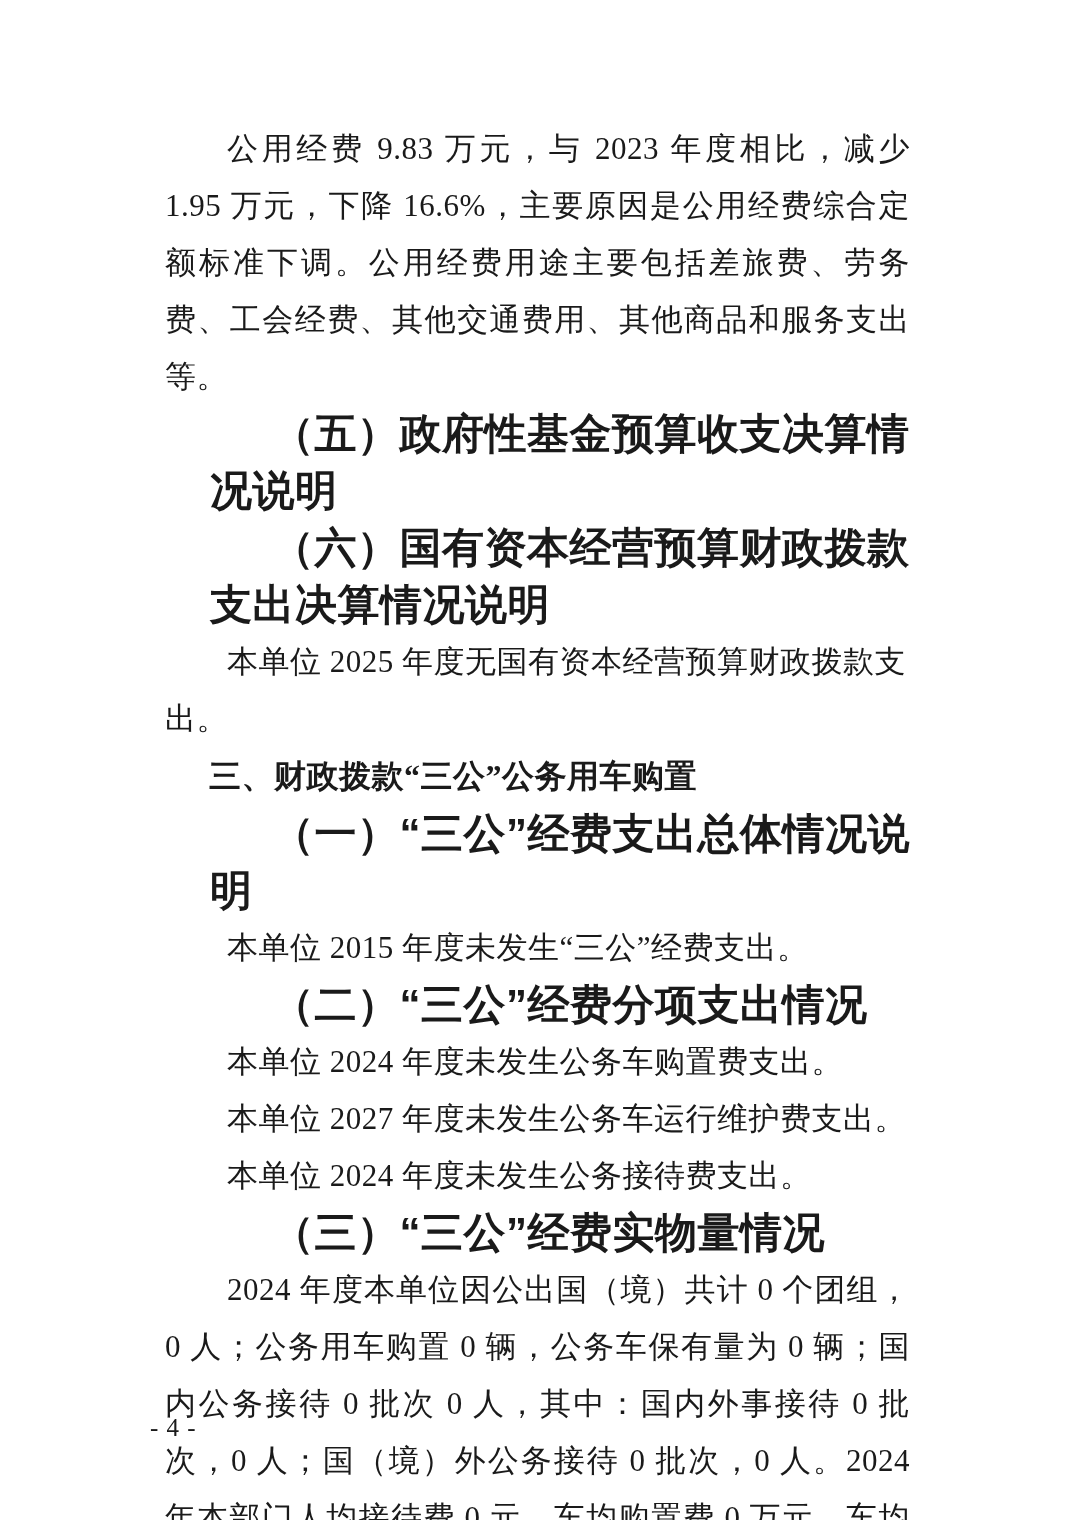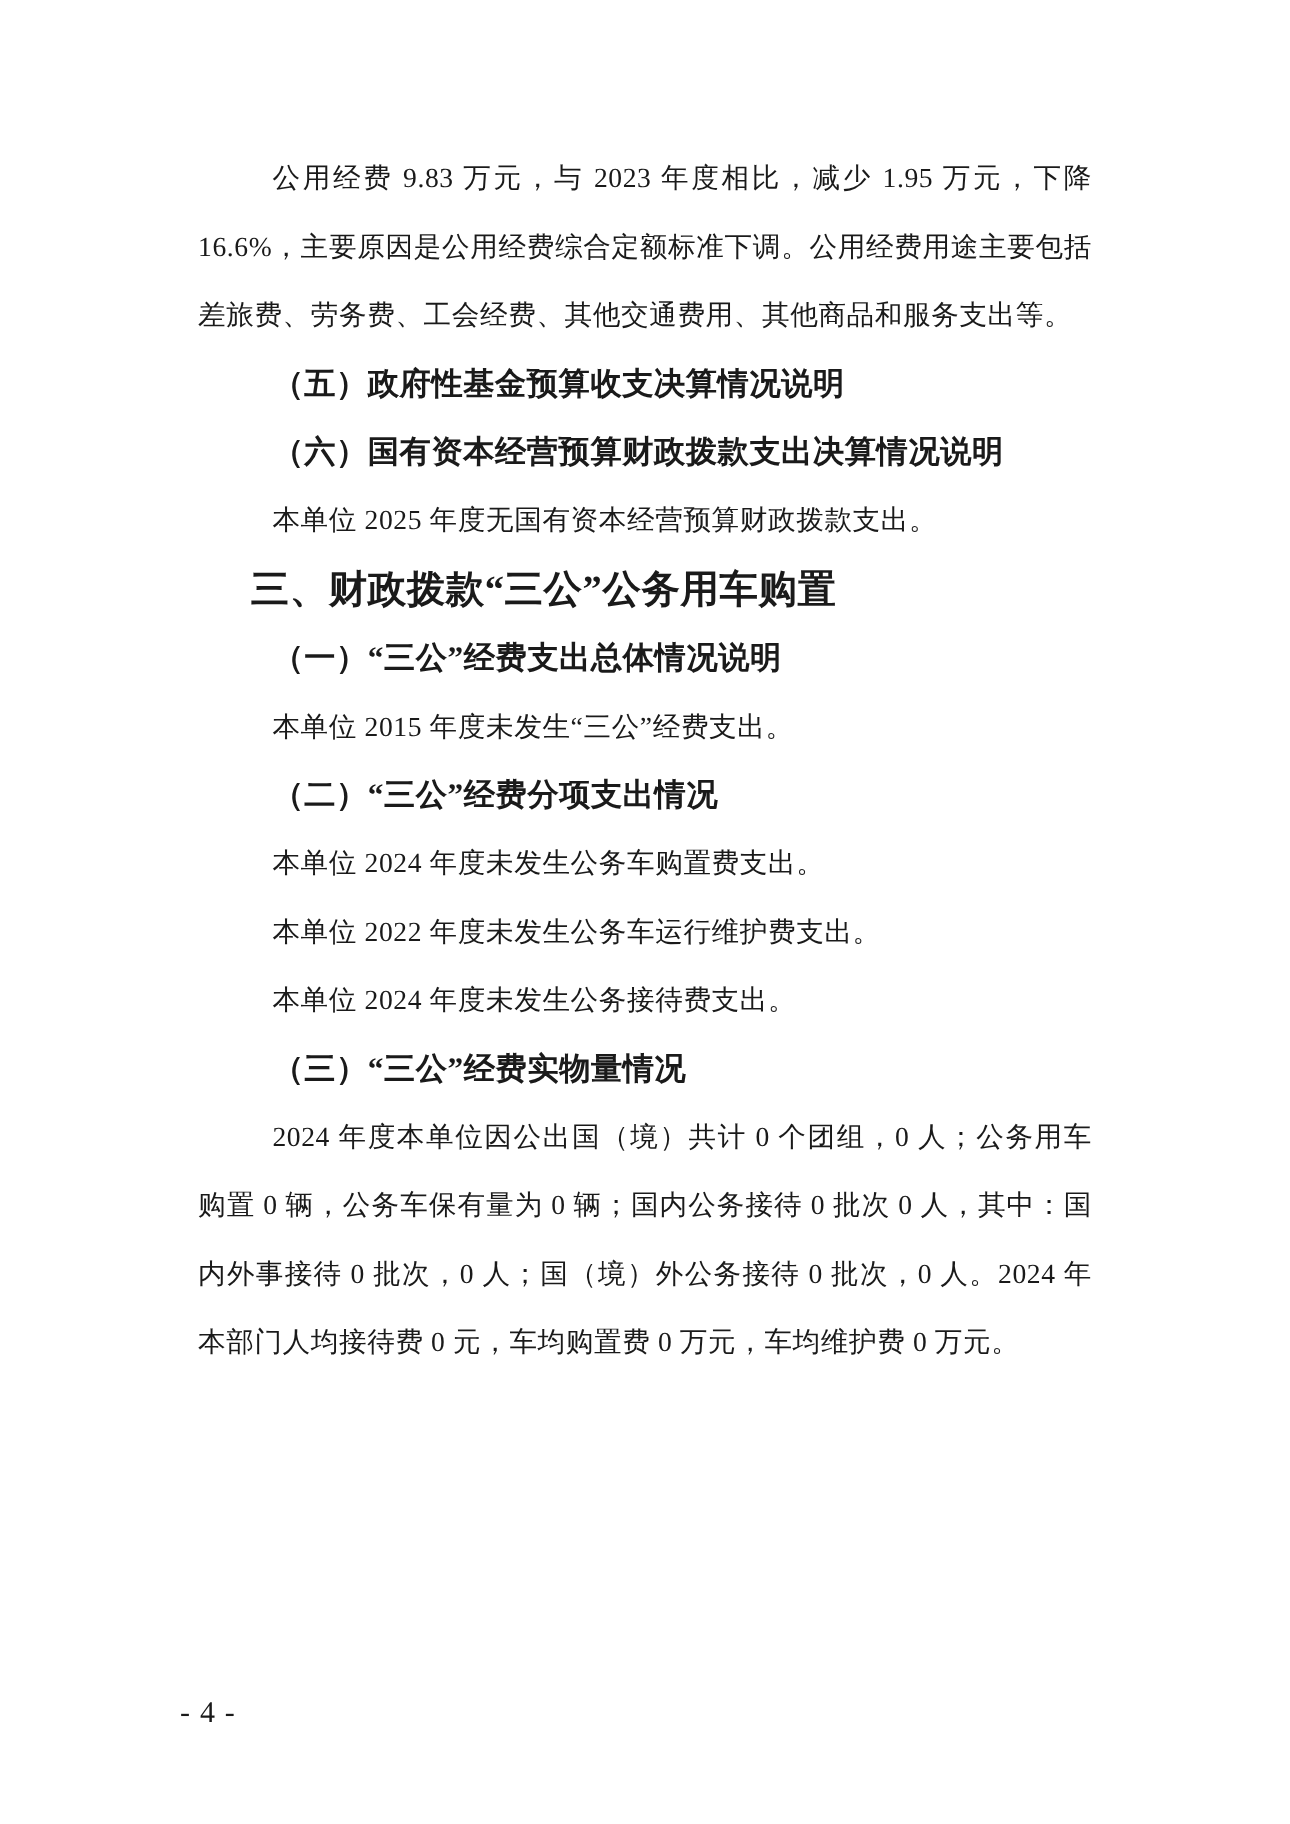--- a/index.html
+++ b/index.html
@@ -24,38 +24,39 @@
     padding: 120px 165px 0 165px;
   }
   .doc-body {
     width: 745px;
   }
   p {
     margin: 0;
     padding: 0;
   }
   .para {
-    font-size: 23px;
+    font-size: 31px;
     line-height: 57px;
     text-align: justify;
     text-justify: inter-ideograph;
     text-indent: 62px;
     letter-spacing: 0.5px;
     font-family: "Liberation Serif", "DejaVu Serif", serif;
   }
   .para-nonjust {
     text-align: left;
   }
   .heading {
-    font-size: 26px;
+    font-size: 42px;
     line-height: 57px;
     font-weight: bold;
     text-indent: 62px;
     letter-spacing: 0.5px;
-    font-family: Liberation Serif, serif;
+    font-family: Liberation Sans, sans-serif;
+    margin-left: 45px;
   }
   .heading-major {
     font-size: 32px;
     line-height: 58px;
     font-weight: bold;
     text-indent: 44px;
     letter-spacing: 0.5px;
   }
   .footer {
     position: absolute;
@@ -90,21 +91,21 @@
 
     <p class="heading">（一）“三公”经费支出总体情况说明</p>
 
     <p class="para para-nonjust">本单位 2015 年度未发生“三公”经费支出。</p>
 
     <p class="heading">（二）“三公”经费分项支出情况</p>
 
 
     <p class="para para-nonjust">本单位 2024 年度未发生公务车购置费支出。</p>
 
-    <p class="para para-nonjust">本单位 2022 年度未发生公务车运行维护费支出。</p>
+    <p class="para para-nonjust">本单位 2027 年度未发生公务车运行维护费支出。</p>
 
     <p class="para para-nonjust">本单位 2024 年度未发生公务接待费支出。</p>
 
     <p class="heading">（三）“三公”经费实物量情况</p>
 
     <p class="para">2024 年度本单位因公出国（境）共计 0 个团组，0 人；公务用车购置 0 辆，公务车保有量为 0 辆；国内公务接待 0 批次 0 人，其中：国内外事接待 0 批次，0 人；国（境）外公务接待 0 批次，0 人。2024 年本部门人均接待费 0 元，车均购置费 0 万元，车均维护费 0 万元。</p>
 
   </div>
 
   <div class="footer">- 4 -</div>

